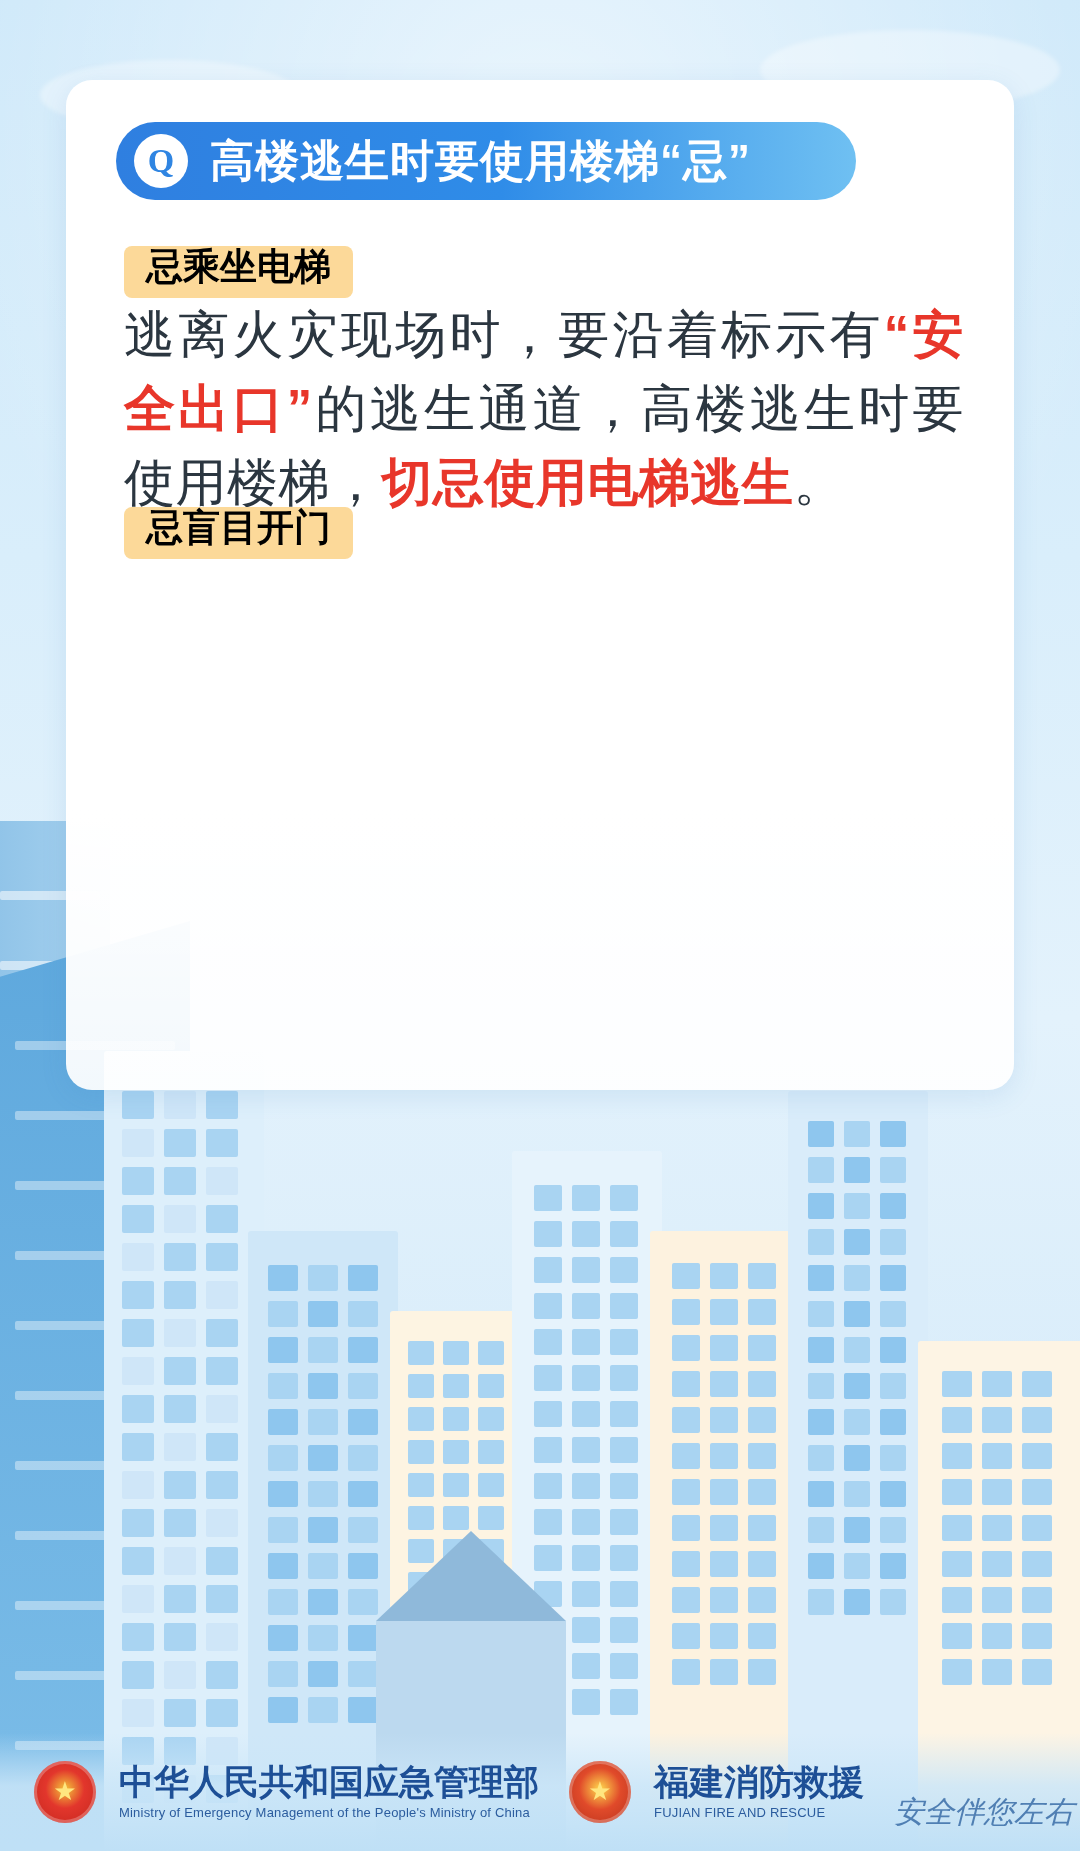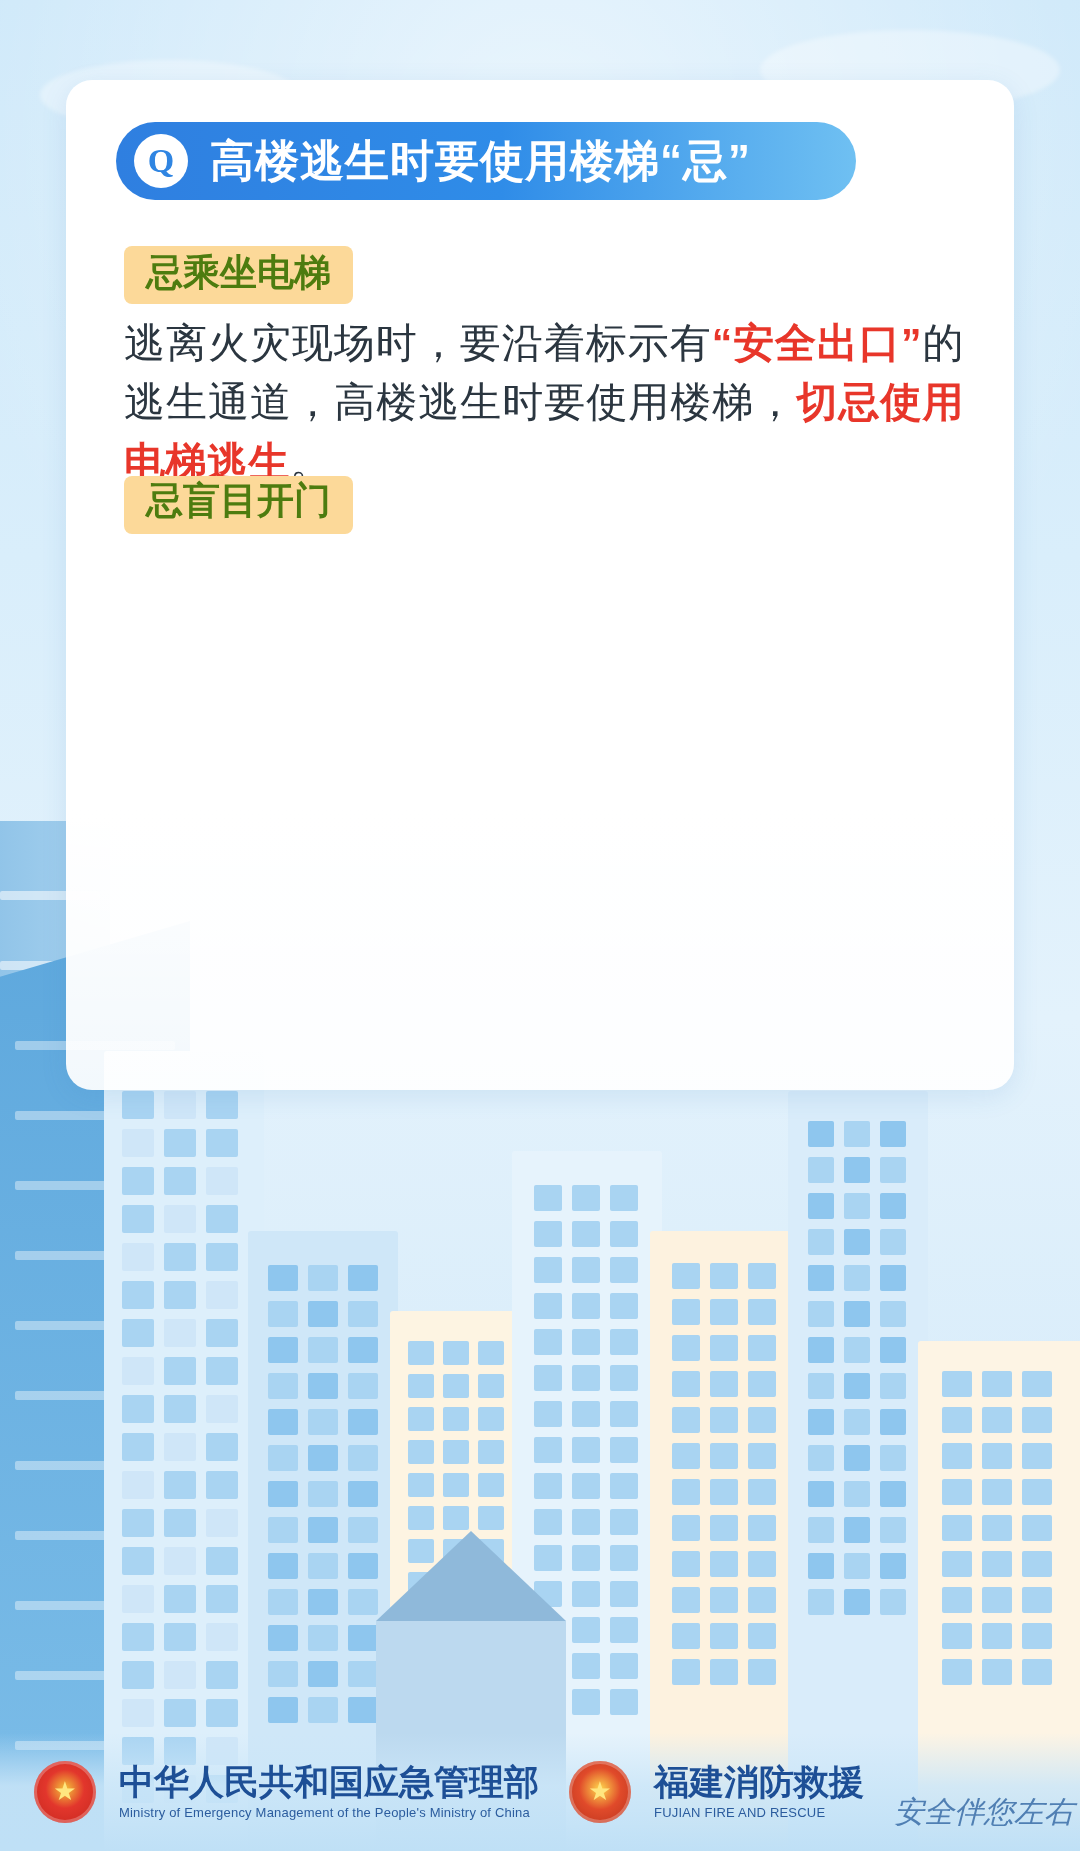--- a/index.html
+++ b/index.html
@@ -123,30 +123,30 @@
   }
 
   .section {
     position: absolute;
     left: 58px;
     width: 840px;
   }
   .sec-tag {
     display: inline-block;
     background: #fcd999;
-    color: #4d7c0f;
+    color: #000000;
     font-size: 37px;
     font-weight: bold;
-    padding: 8px 22px 11px 22px;
+    padding: 2px 22px 11px 22px;
     border-radius: 8px;
     line-height: 1.05;
   }
   .sec-body {
-    margin-top: 10px;
-    font-size: 41px;
+    margin-top: 0;
+    font-size: 51px;
     line-height: 1.45;
     color: #2b3640;
     letter-spacing: 0.5px;
     text-align: justify;
   }
   .hl { color: #e8362a; font-weight: bold; }
 
   
   .footer {
     position: absolute;
@@ -584,21 +584,21 @@
       <div class="q-title">高楼逃生时要使用楼梯“忌”</div>
     </div>
 
     <div class="section" style="top:166px;">
       <div class="sec-tag">忌乘坐电梯</div>
       <div class="sec-body">
         <span>逃离火灾现场时，要沿着标示有</span><span class="hl">“安全出口”</span><span>的逃生通道，高楼逃生时要使用楼梯，</span><span class="hl">切忌使用电梯逃生</span><span>。</span>
       </div>
     </div>
 
-    <div class="section" style="top:396px;font-family:Liberation Mono, monospace;">
+    <div class="section" style="top:427px;">
       <div class="sec-tag">忌盲目开门</div>
     </div>
 
 
   </div>
 
   <div class="footer">
     <div class="emblem">
         <span class="star">★</span>
       </div>

